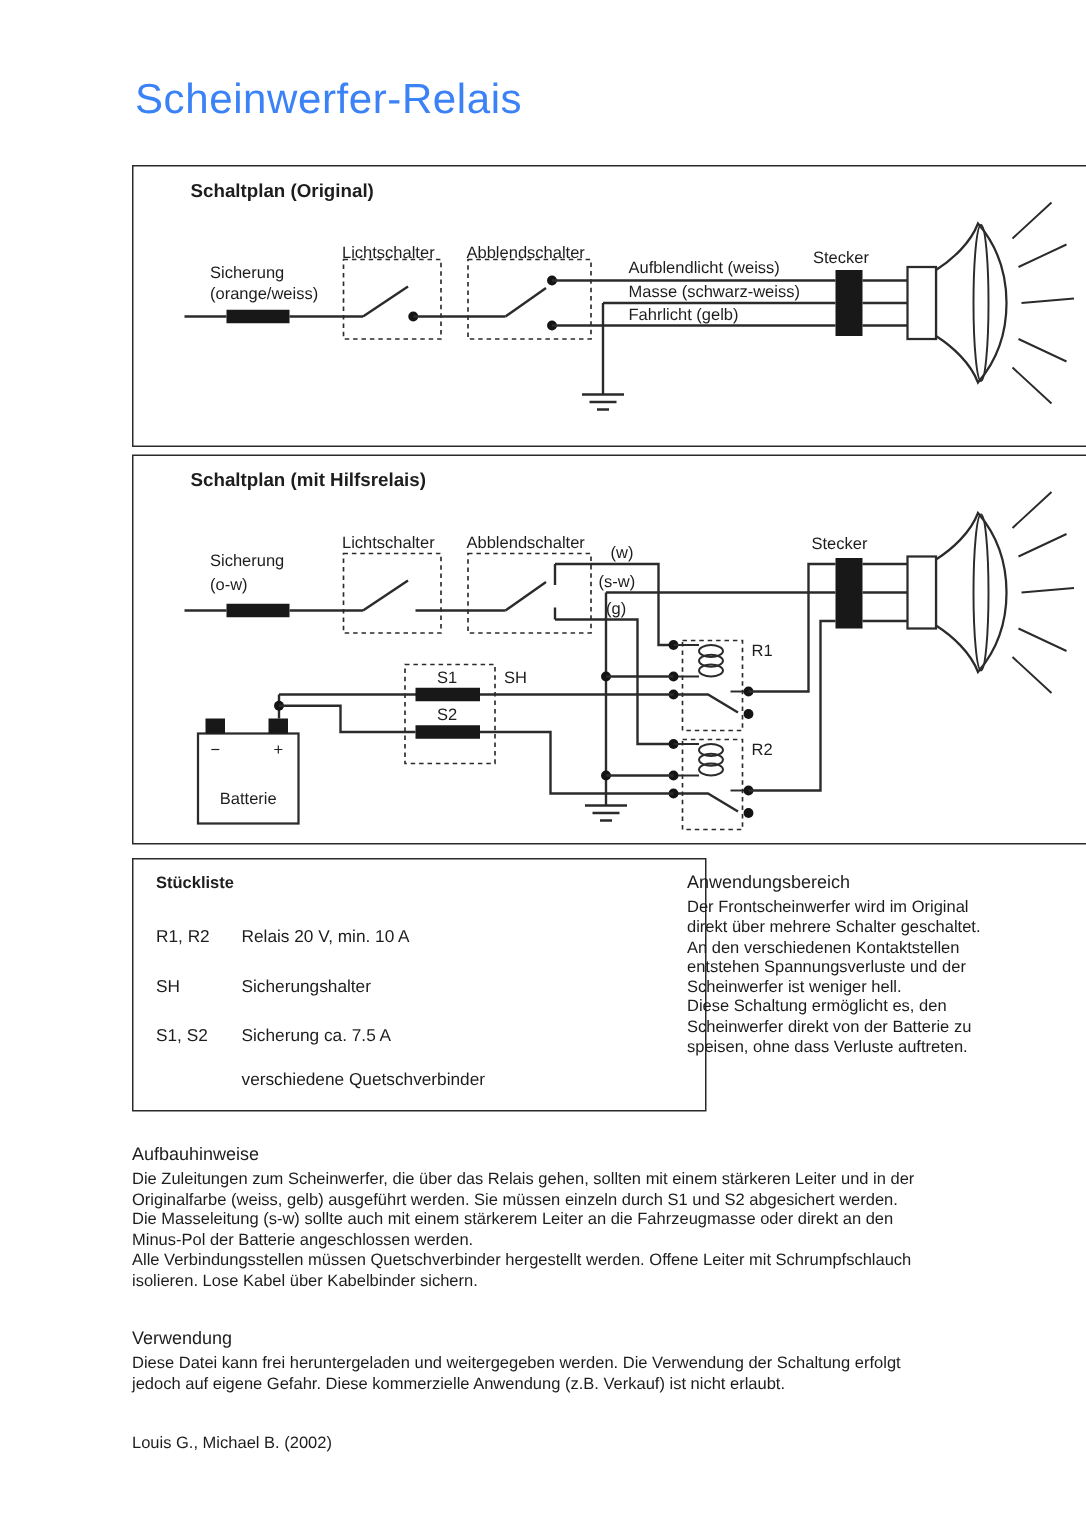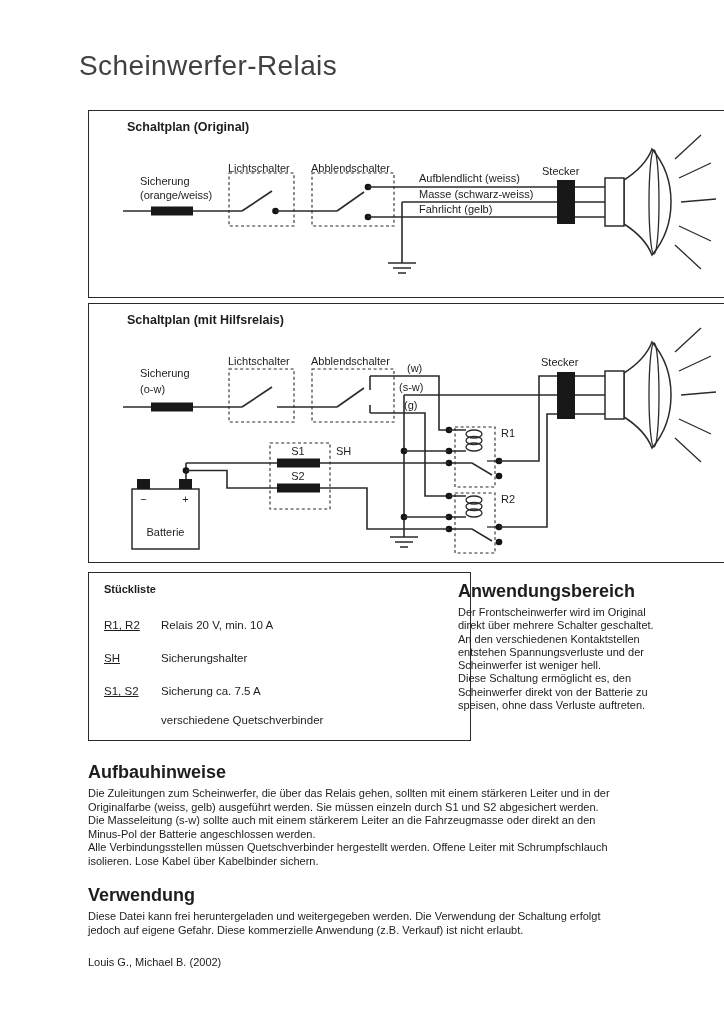--- a/index.html
+++ b/index.html
@@ -2,40 +2,40 @@
 <html lang="de"><head>
 <meta charset="utf-8">
 <style>
   html,body { margin:0; padding:0; background:#e8e8e8; }
   .page {
     position:relative; width:724px; height:1024px; margin:0 auto;
     background:#ffffff; color:#1d1d1d;
     font-family:"Liberation Sans", sans-serif; overflow:hidden;
   }
   .doc-title {
-    position:absolute; left:79px; top:50px; margin:0;
-    font-size:28px; font-weight:400; letter-spacing:0.4px; color:#404040;
+    position:absolute; left:90px; top:50px; margin:0;
+    font-size:28px; font-weight:400; letter-spacing:0.4px; color:#3b82f6;
   }
   .panel { position:absolute; border:1.4px solid #2a2a2a; background:#fff;padding-left:26px; }
   .panel-schem1 { left:88px; top:110px; width:616px; height:186px; }
   .panel-schem2 { left:88px; top:303px; width:616px; height:258px; }
   .panel-parts  { left:88px; top:572px; width:355px; height:167px; }
   svg { display:block; }
   svg text { font-family:"Liberation Sans", sans-serif; font-size:11px; fill:#1d1d1d; }
   svg text.svg-title { font-size:12.5px; font-weight:bold; }
   .wire { stroke:#2b2b2b; stroke-width:1.6; fill:none; }
   .thin { stroke:#2b2b2b; stroke-width:1.3; fill:none; }
   .dashbox { stroke:#2b2b2b; stroke-width:1.1; fill:none; stroke-dasharray:3 2.6; }
   .solid { fill:#181818; stroke:none; }
   .dot { fill:#141414; stroke:none; }
   .outline { fill:#ffffff; stroke:#2b2b2b; stroke-width:1.5; }
   .parts-title { position:absolute; left:15px; top:10px; font-size:11px; font-weight:bold; }
   .parts-row { position:absolute; left:15px; font-size:11.5px; }
-  .parts-ref { display:inline-block; width:57px;text-decoration:underline; }
-  .section-h { font-size:18px; font-weight:bold; margin:0 0 4px 0; }
+  .parts-ref { display:inline-block; width:57px; }
+  .section-h { font-size:12px; font-weight:normal; margin:0 0 4px 0; }
   .body-text { font-size:11px; line-height:13.5px; white-space:pre-line; margin:0; }
   .sec-anwendung { position:absolute; left:458px; top:581px; width:256px; }
   .sec-anwendung .body-text { line-height:13.3px; }
   .sec-aufbau { position:absolute; left:88px; top:762px; width:612px; }
   .sec-verwendung { position:absolute; left:88px; top:885px; width:612px; }
   .footer { position:absolute; left:88px; top:956px; font-size:11px; }
 </style>
 </head>
 <body>
 

